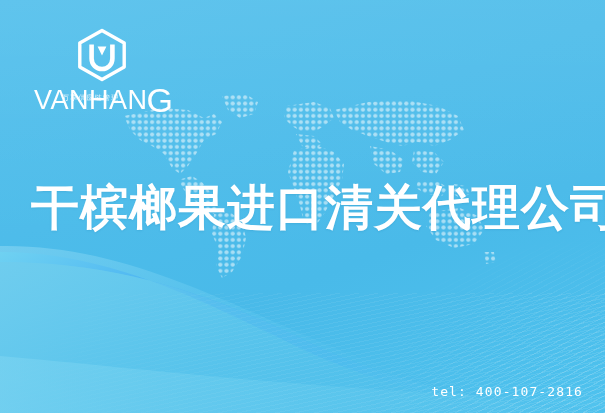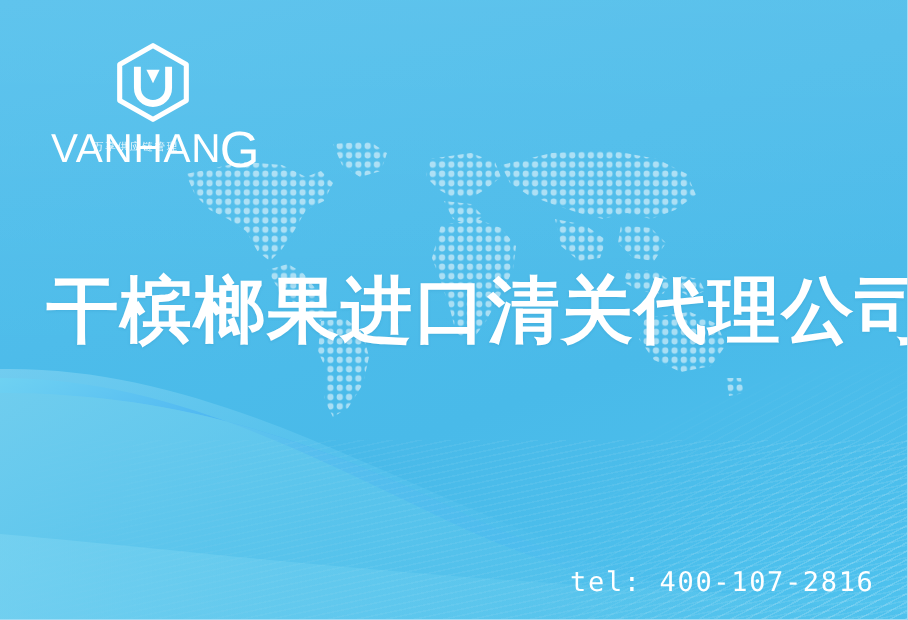--- a/index.html
+++ b/index.html
@@ -145,21 +145,21 @@
     white-space: nowrap;
     text-shadow: 0 1px 2px rgba(30,120,170,0.18);
   }
 
   
   .tel {
     position: absolute;
     right: 22px;
     bottom: 14px;
     font-family: "DejaVu Sans Mono", "Liberation Mono", monospace;
-    font-size: 18px;
+    font-size: 13px;
     letter-spacing: 1.1px;
     color: #ffffff;
     white-space: nowrap;
   }
 </style>
 </head>
 <body>
 
 <div id="banner">
 

